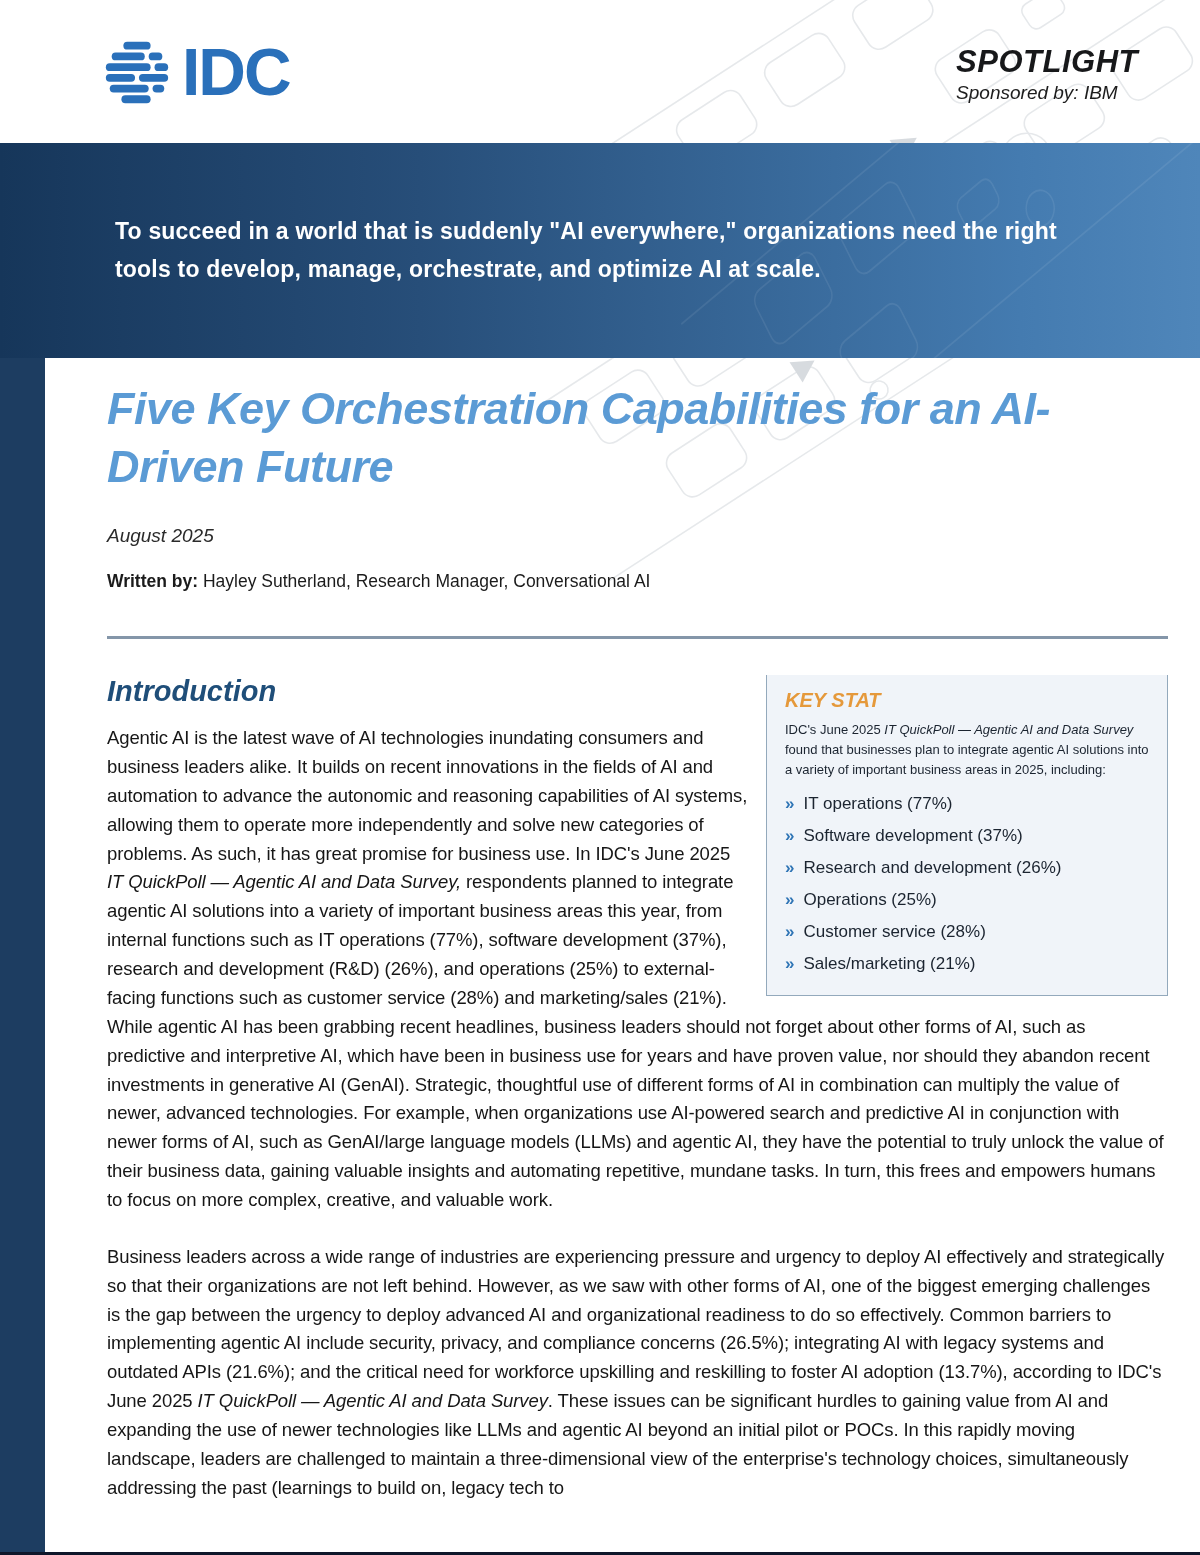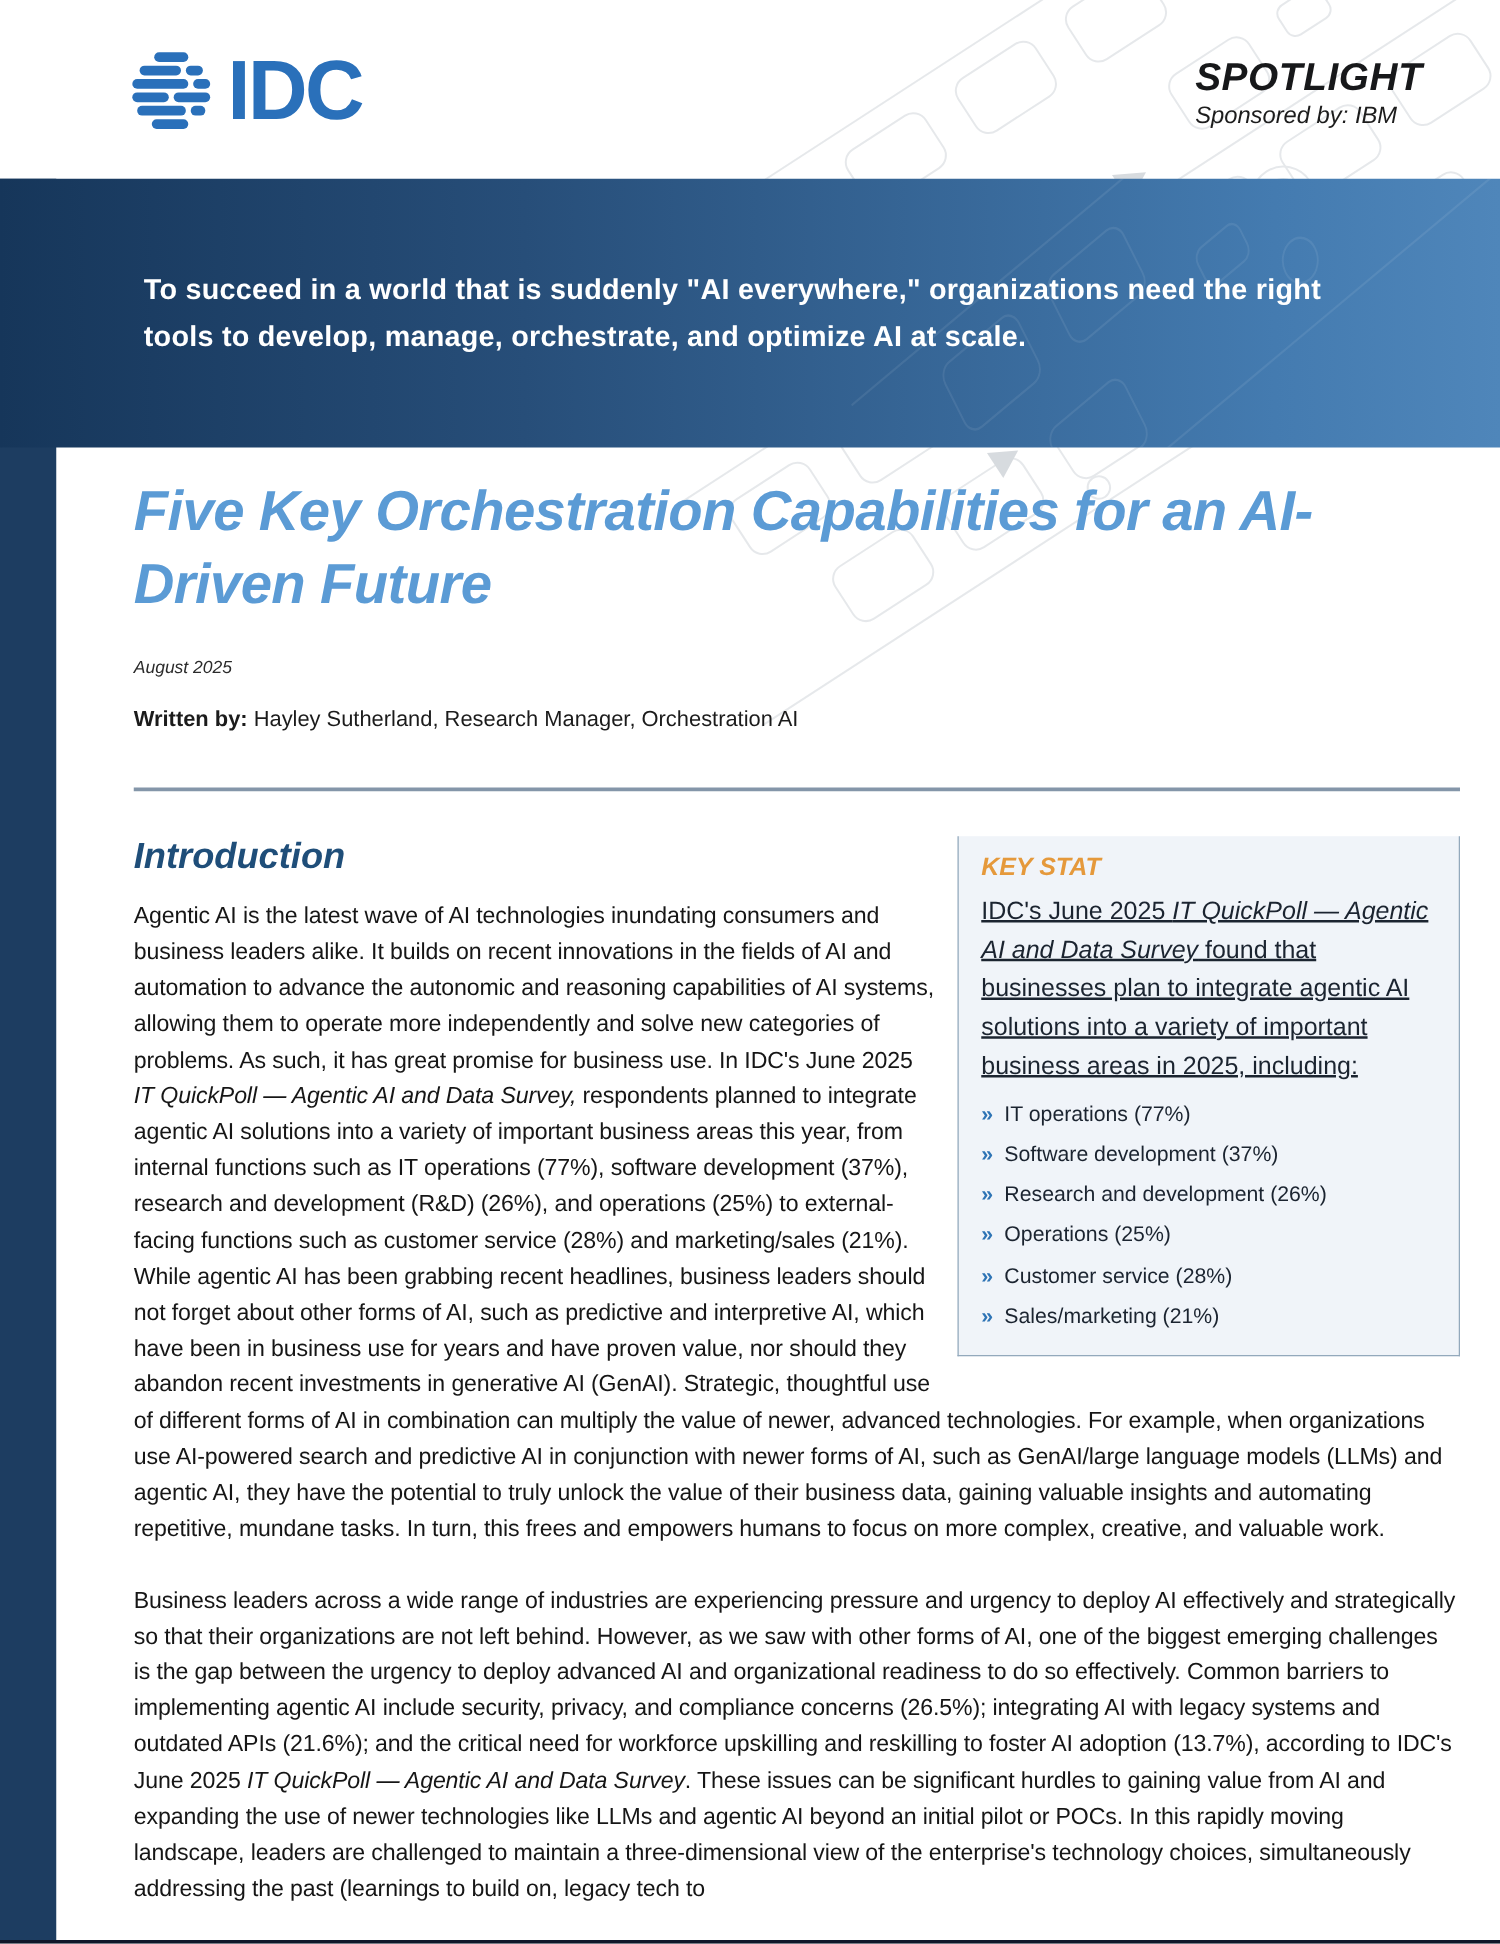--- a/index.html
+++ b/index.html
@@ -103,21 +103,21 @@
     font-style: italic;
     font-weight: 700;
     font-size: 45px;
     line-height: 1.28;
     max-width: 960px;
     letter-spacing: -0.5px;
   }
   .doc-date {
     margin: 30px 0 0;
     font-style: italic;
-    font-size: 14px;
+    font-size: 19px;
     color: #2b2b2b;
   }
   .written-by {
     margin: 24px 0 0;
     font-size: 17.5px;
     color: #1b1b1b;
   }
   .written-by strong { font-weight: 700; }
   .divider {
     margin: 44px 0 0;
@@ -166,24 +166,23 @@
   }
   .key-stat-label {
     color: #e5993b;
     font-style: italic;
     font-weight: 700;
     font-size: 20px;
     margin-bottom: 8px;
   }
   .glance-body .glance-text {
     margin: 0 0 12px;
-    font-size: 20px;
+    font-size: 13px;
     line-height: 1.55;
     color: #1b2430;
-    text-decoration: underline;
   }
   .glance-body ul { list-style: none; margin: 0; padding: 0; }
   .glance-body li {
     display: flex;
     gap: 9px;
     font-size: 17px;
     line-height: 1.3;
     margin-top: 10px;
     color: #1b2430;
   }
@@ -274,21 +273,21 @@
       </g>
     </svg>
     <p>To succeed in a world that is suddenly "AI everywhere," organizations need the right tools to develop, manage, orchestrate, and optimize AI at scale.</p>
   </section>
 
   <main class="main">
 
     <section class="title-block">
       <h1 class="doc-title">Five Key Orchestration Capabilities for an AI-Driven Future</h1>
       <p class="doc-date">August 2025</p>
-      <p class="written-by"><strong>Written by:</strong><span> Hayley Sutherland, Research Manager, Orchestration AI</span></p>
+      <p class="written-by"><strong>Written by:</strong><span> Hayley Sutherland, Research Manager, Conversational AI</span></p>
       <hr class="divider">
     </section>
 
     <section class="intro">
 
       <aside class="glance">
         <div class="glance-body">
           <div class="key-stat-label">KEY STAT</div>
           <p class="glance-text"><span>IDC's June 2025 </span><em>IT QuickPoll — Agentic AI and Data Survey</em><span> found that businesses plan to integrate agentic AI solutions into a variety of important business areas in 2025, including:</span></p>
           <ul>

